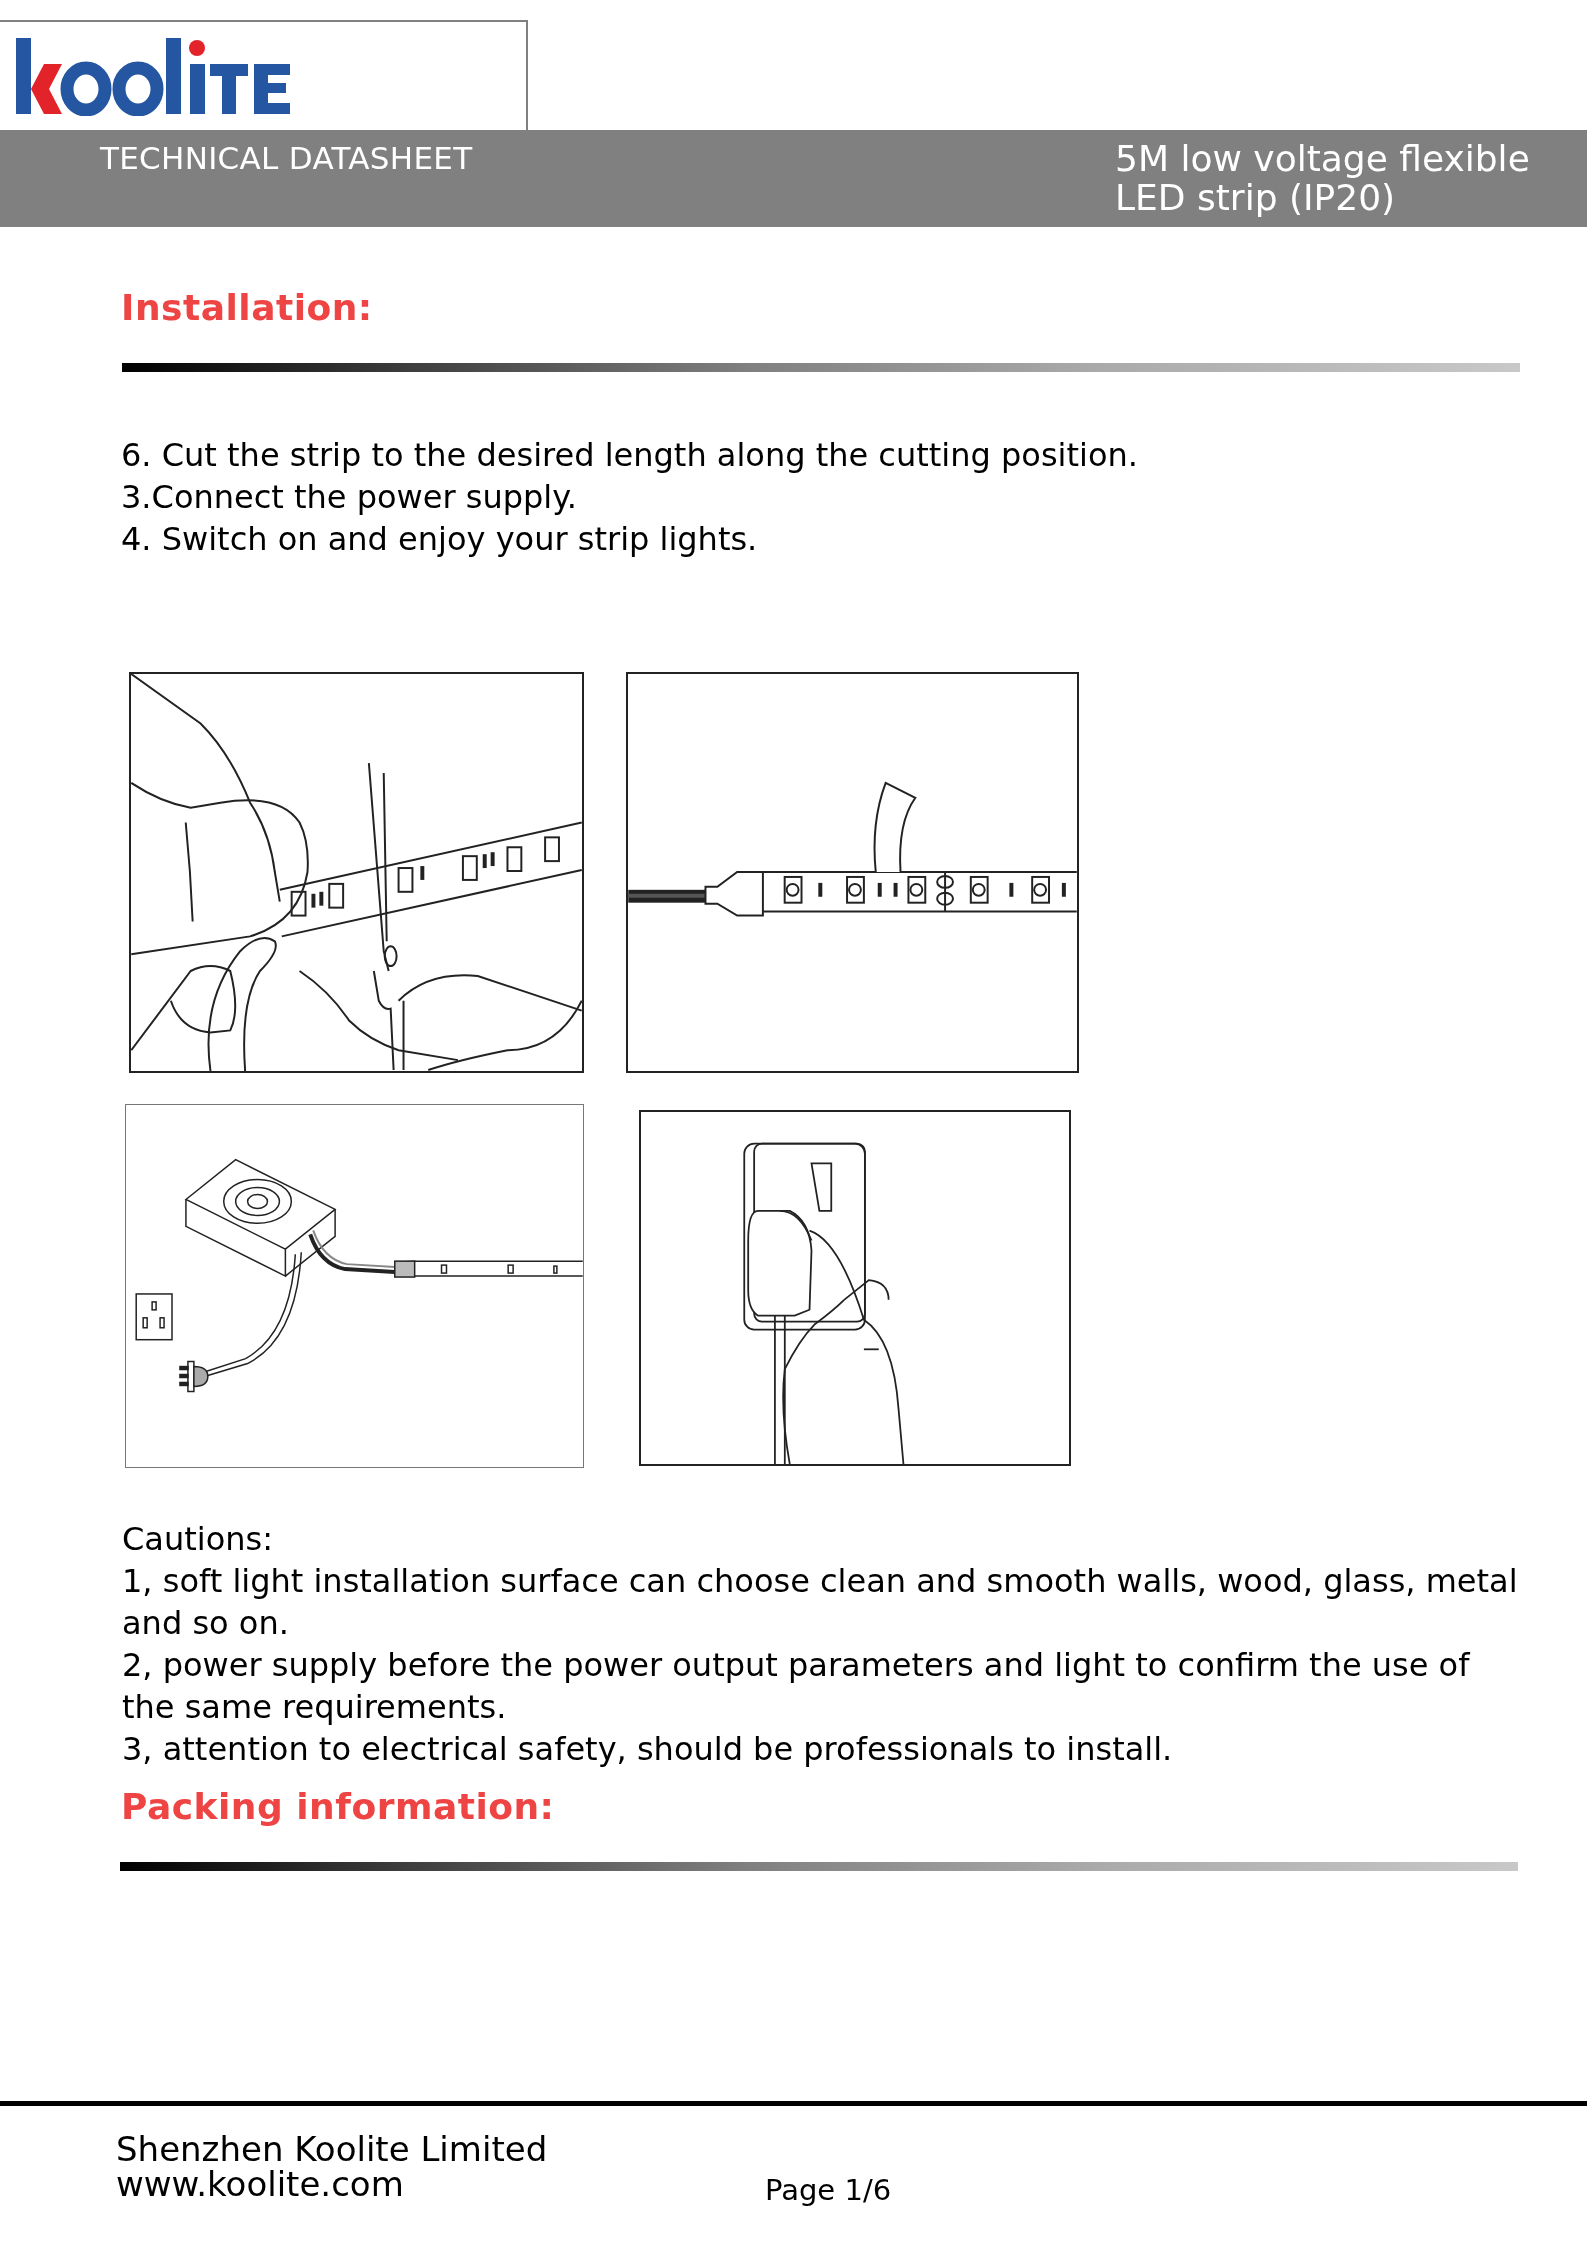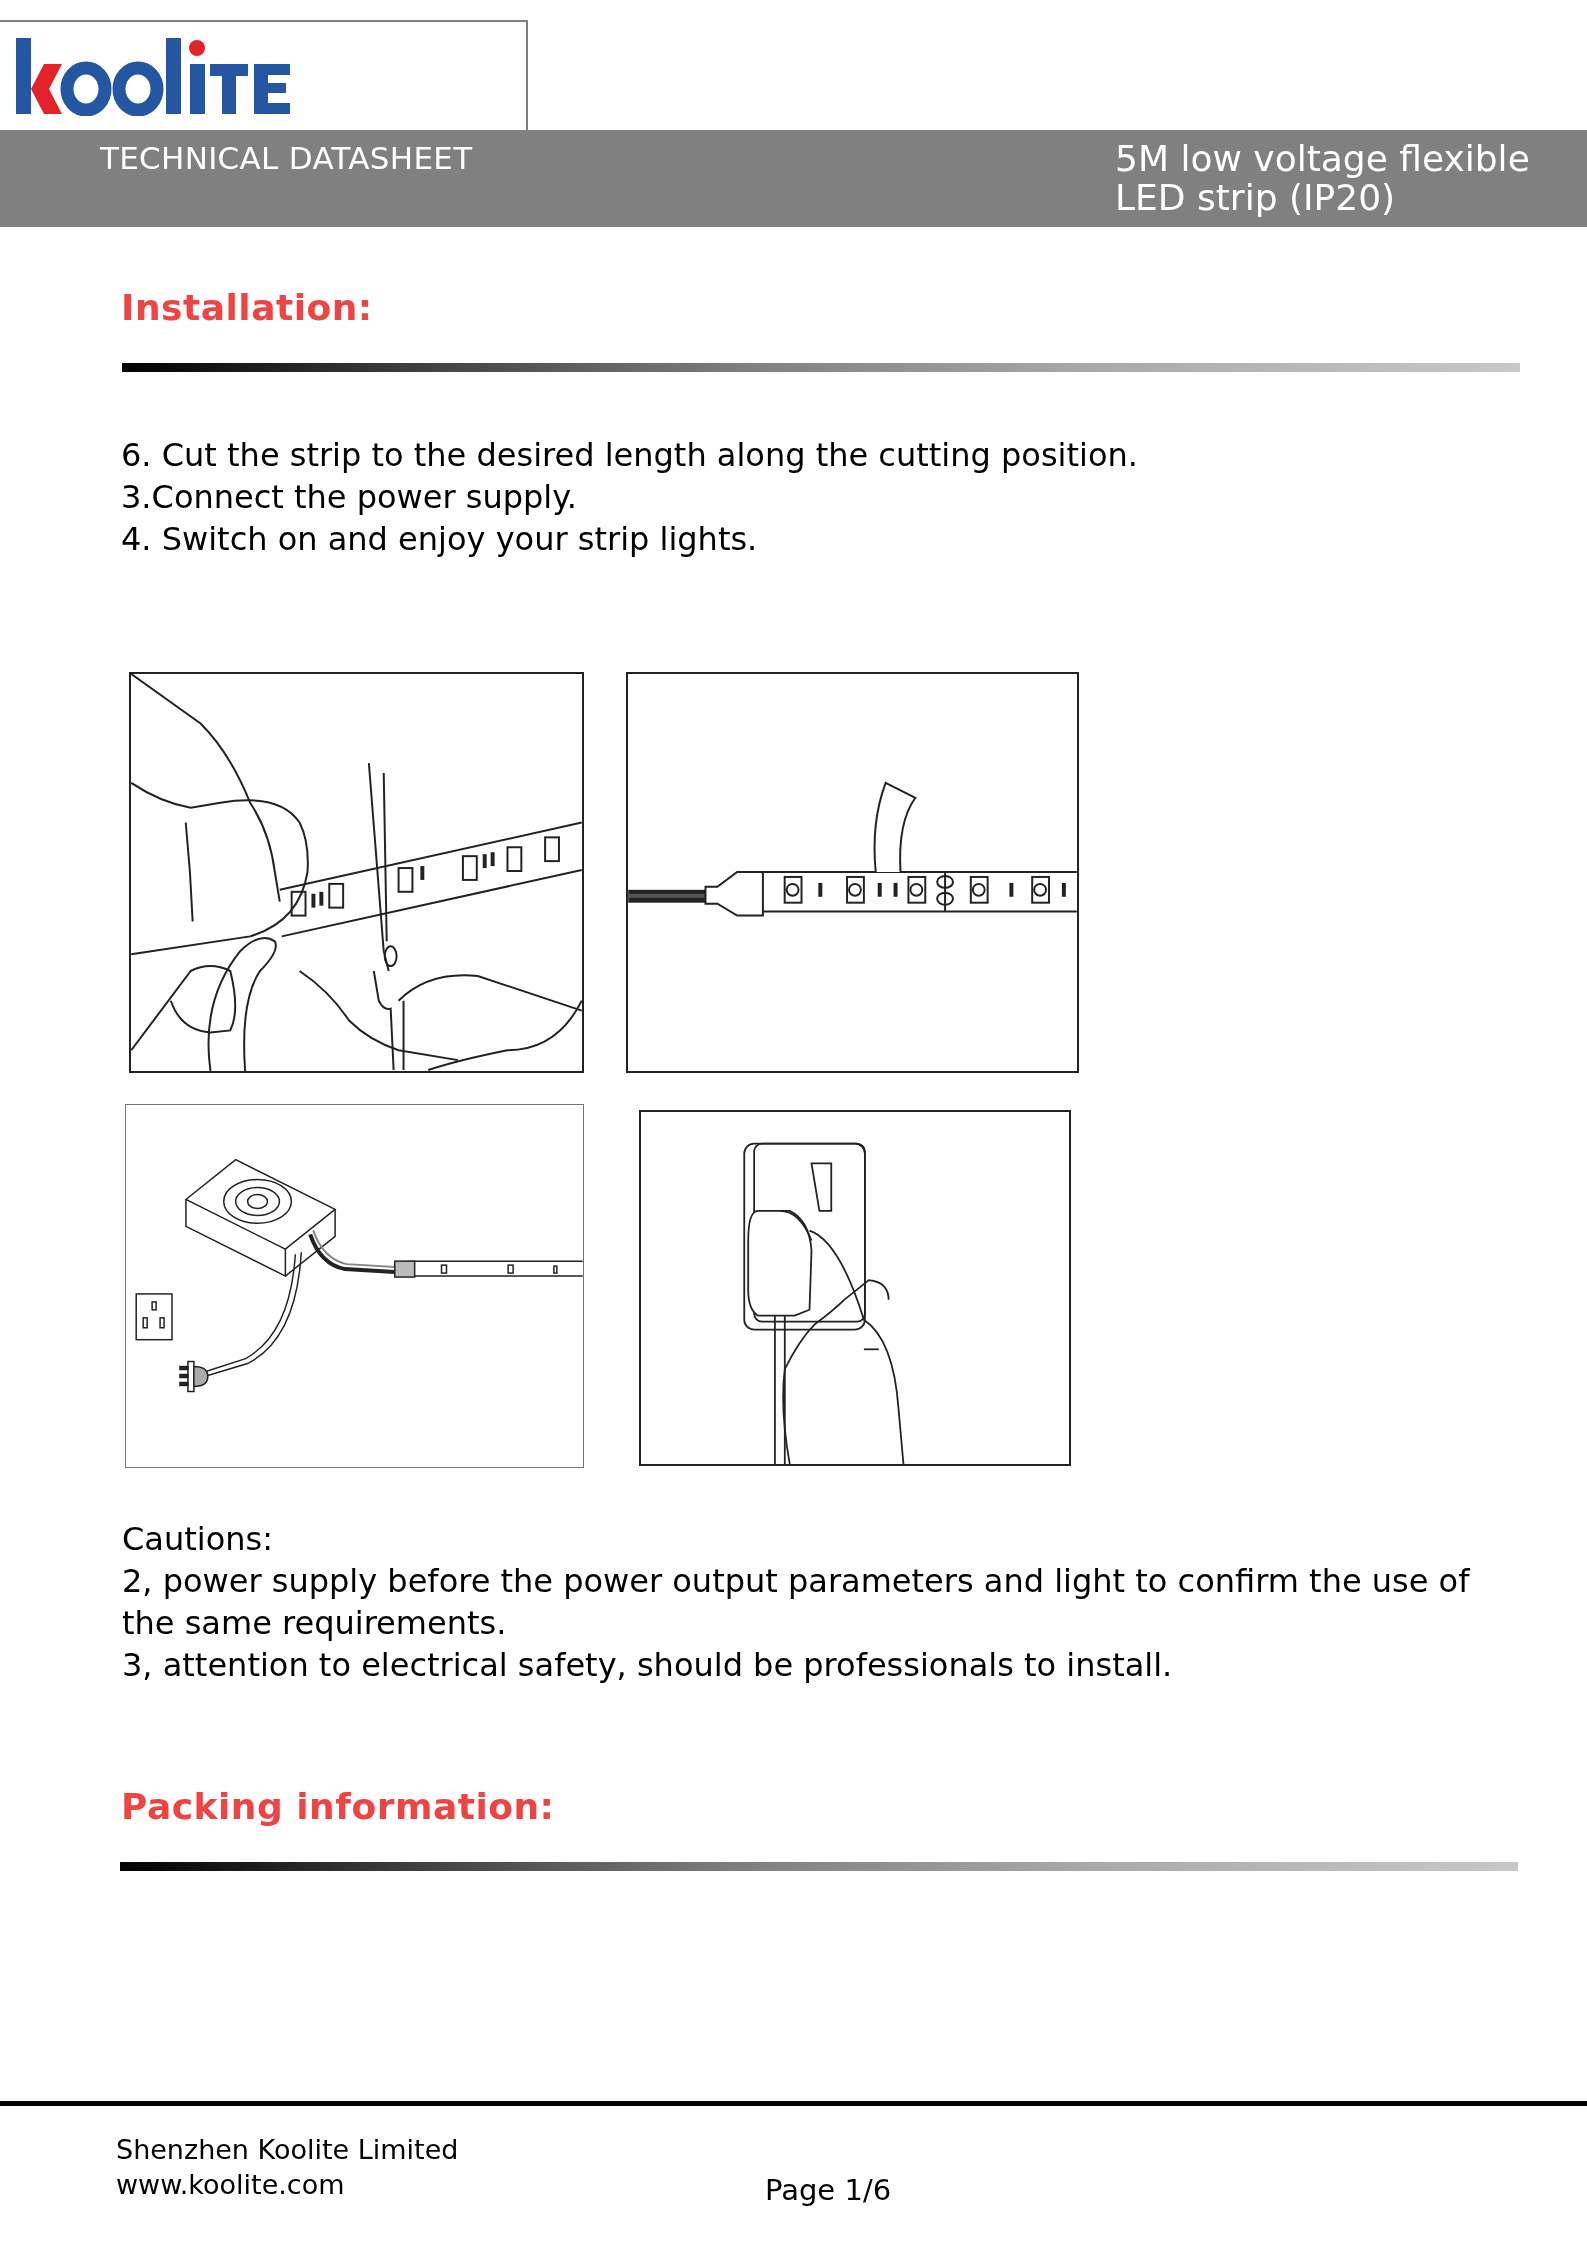--- a/index.html
+++ b/index.html
@@ -30,21 +30,21 @@
   .grad-bar {
     left: 122px; width: 1398px; height: 9px;
     background: linear-gradient(to right, #000000 0%, #3c3c3c 20%, #808080 45%, #aaaaaa 70%, #c8c8c8 100%);
   }
   .steps { left: 121px; top: 434px; font-size: 32px; line-height: 42px; }
   .steps div { white-space: nowrap; }
   .fig { background: #fff; border: 2px solid #222; box-sizing: border-box; overflow: hidden; }
   .fig svg { width: 100%; height: 100%; display: block; }
   .cautions { left: 122px; top: 1518px; width: 1400px; font-size: 32px; line-height: 42px; }
   .footer-line { left: 0; top: 2101px; width: 1587px; height: 5px; background: #000; }
-  .footer-company { left: 116px; top: 2132px; font-size: 27px; line-height: 35px; }
+  .footer-company { left: 116px; top: 2132px; font-size: 34px; line-height: 35px; }
   .footer-page { left: 765px; top: 2173px; font-size: 29px; }
 </style>
 </head>
 <body>
 
 <div class="abs logo-box"></div>
 <div class="abs logo">
   <svg viewBox="0 0 290 80" width="290" height="80">
 
     <rect x="2" y="2" width="15" height="76" fill="#2556a1"></rect>
@@ -189,20 +189,21 @@
     <path d="M135,206 L135,356 M145,206 L145,356"></path>
     <path d="M170,120 Q200,130 225,210 Q255,230 260,300 L265,356"></path>
     <path d="M150,356 Q140,300 145,260 Q160,230 175,215 Q195,200 205,190"></path>
     <path d="M205,190 L230,170 Q250,172 250,190"></path>
     <path d="M225,240 L240,240"></path>
   </svg>
 </div>
 
 <div class="abs cautions">
   <div>Cautions:</div>
+  <div>1, soft light installation surface can choose clean and smooth walls, wood, glass, metal and so on.</div>
   <div>2, power supply before the power output parameters and light to confirm the use of the same requirements.</div>
   <div>3, attention to electrical safety, should be professionals to install.</div>
 </div>
 
 <div class="abs section-title" style="top:1786px;">Packing information:</div>
 <div class="abs grad-bar" style="left:120px; top:1862px;"></div>
 
 <div class="abs footer-line"></div>
 <div class="abs footer-company">
   <div>Shenzhen Koolite Limited</div>

